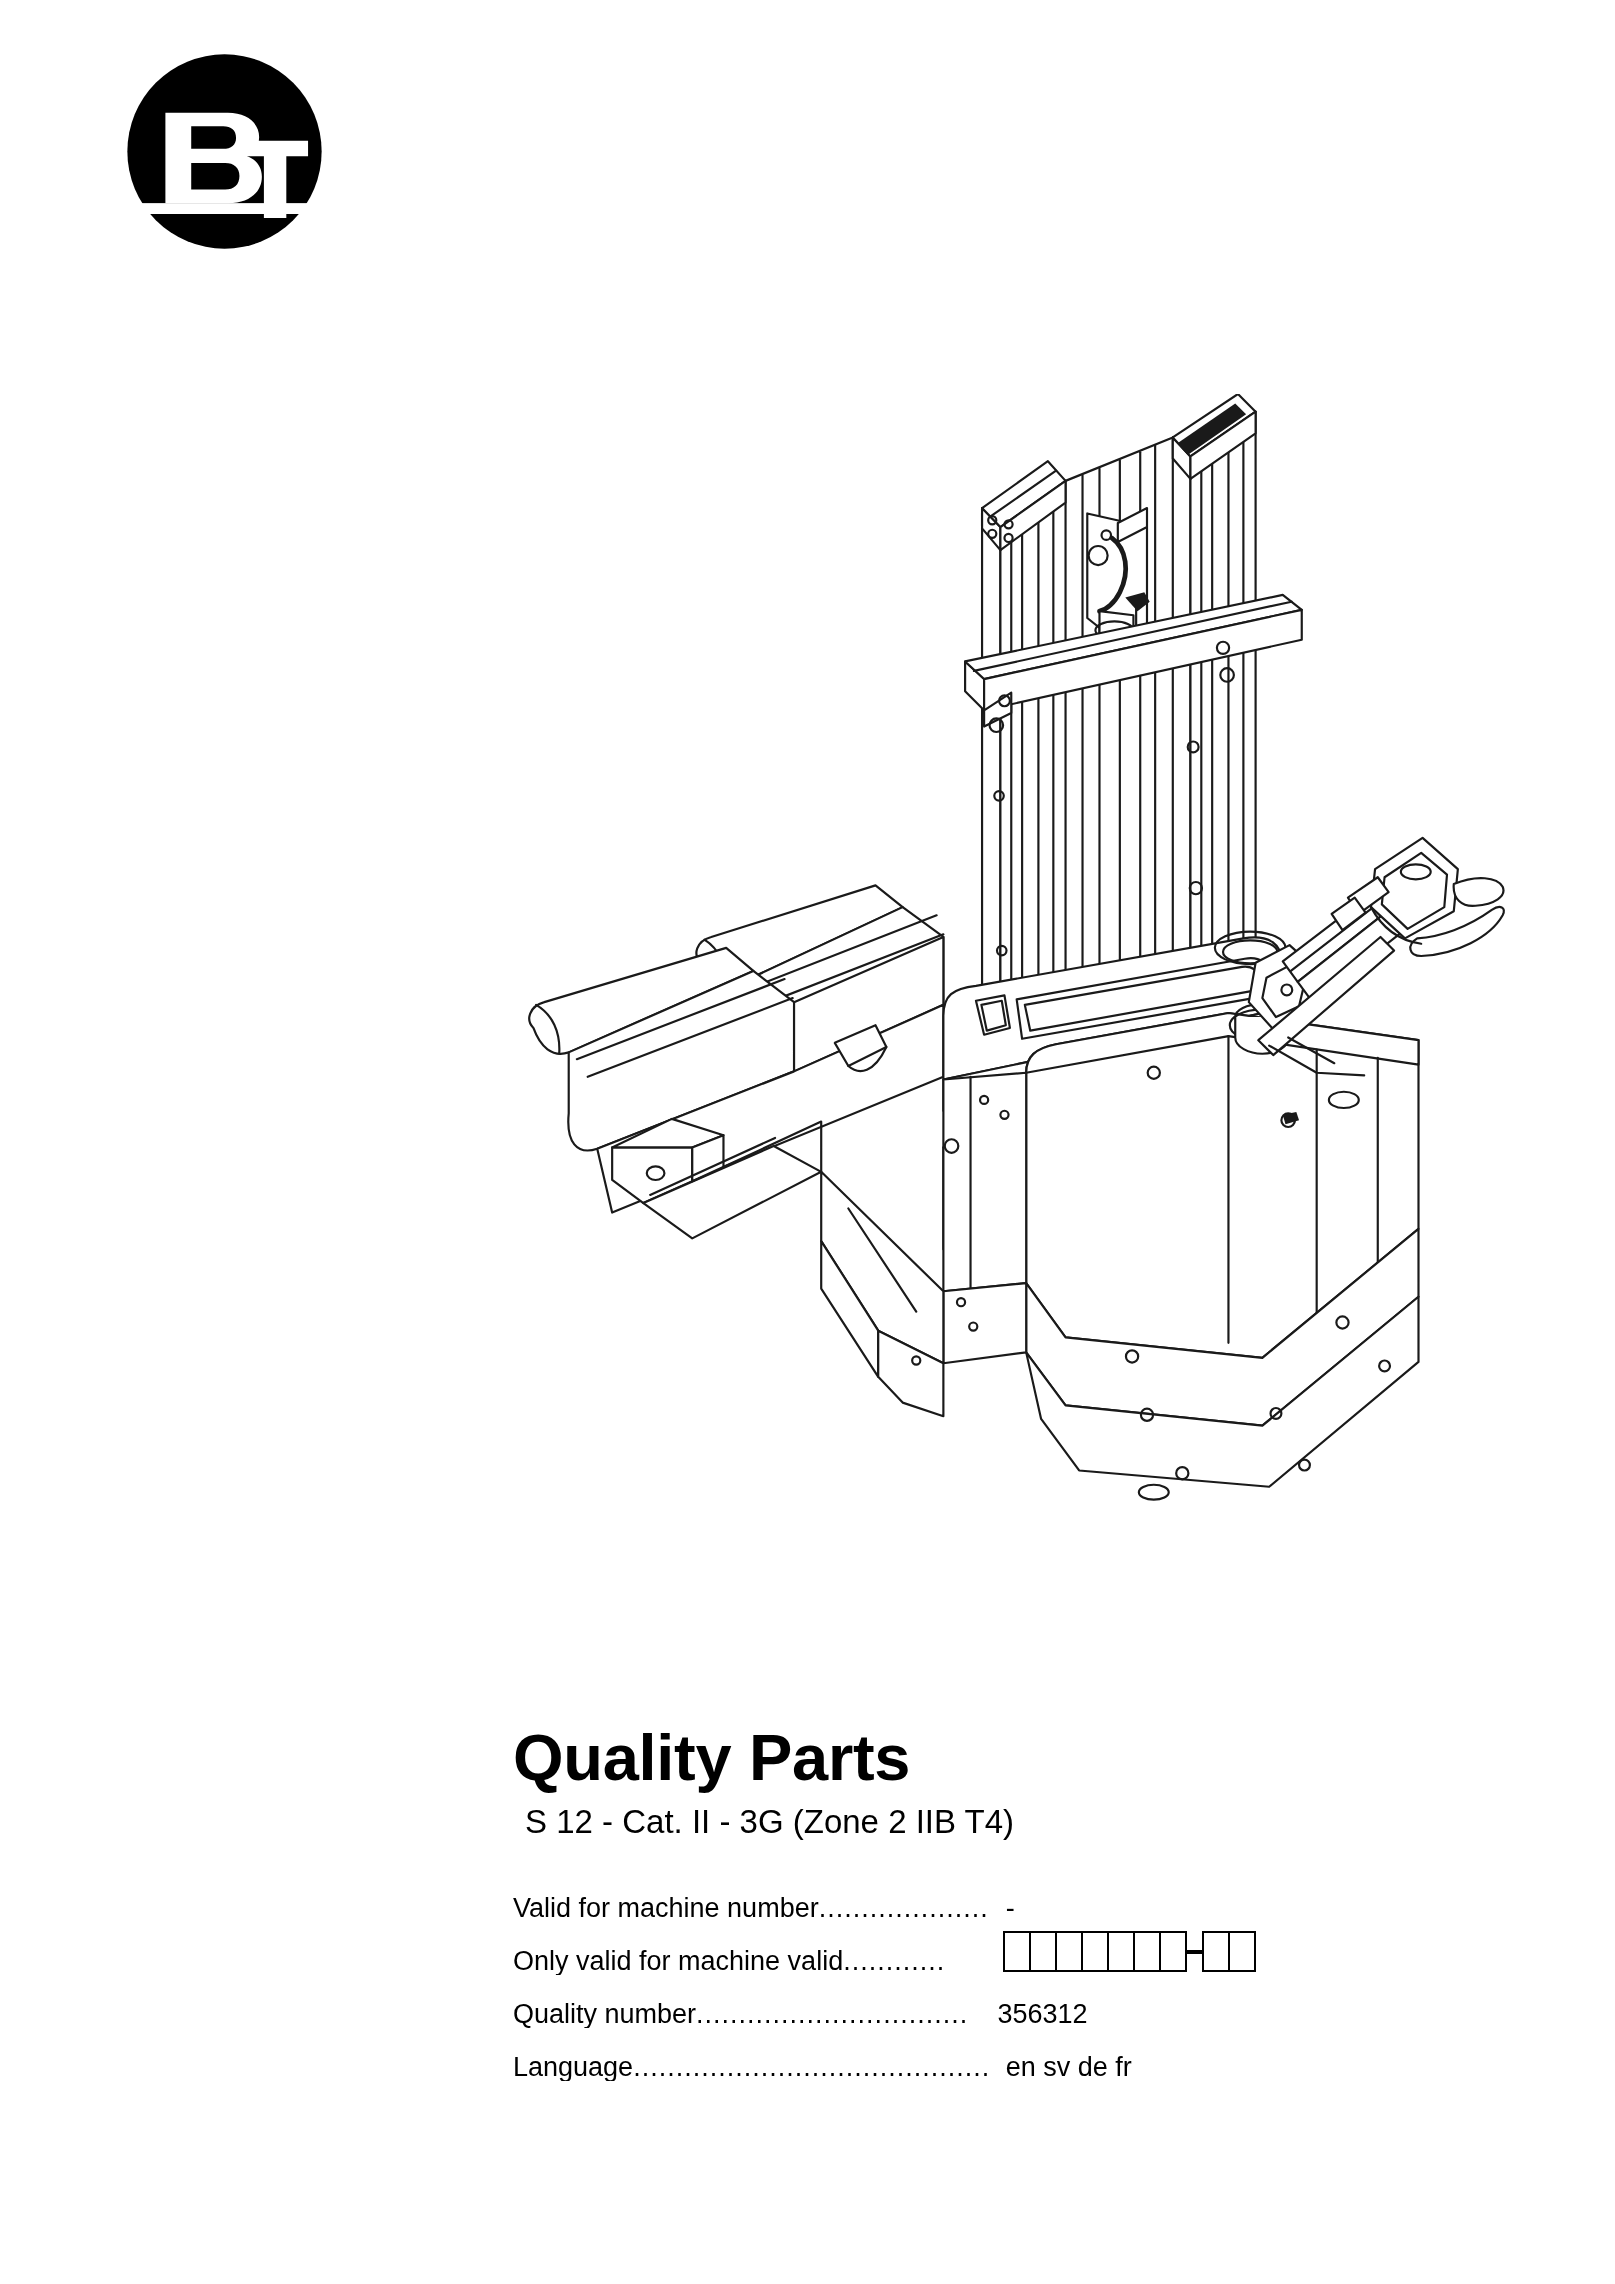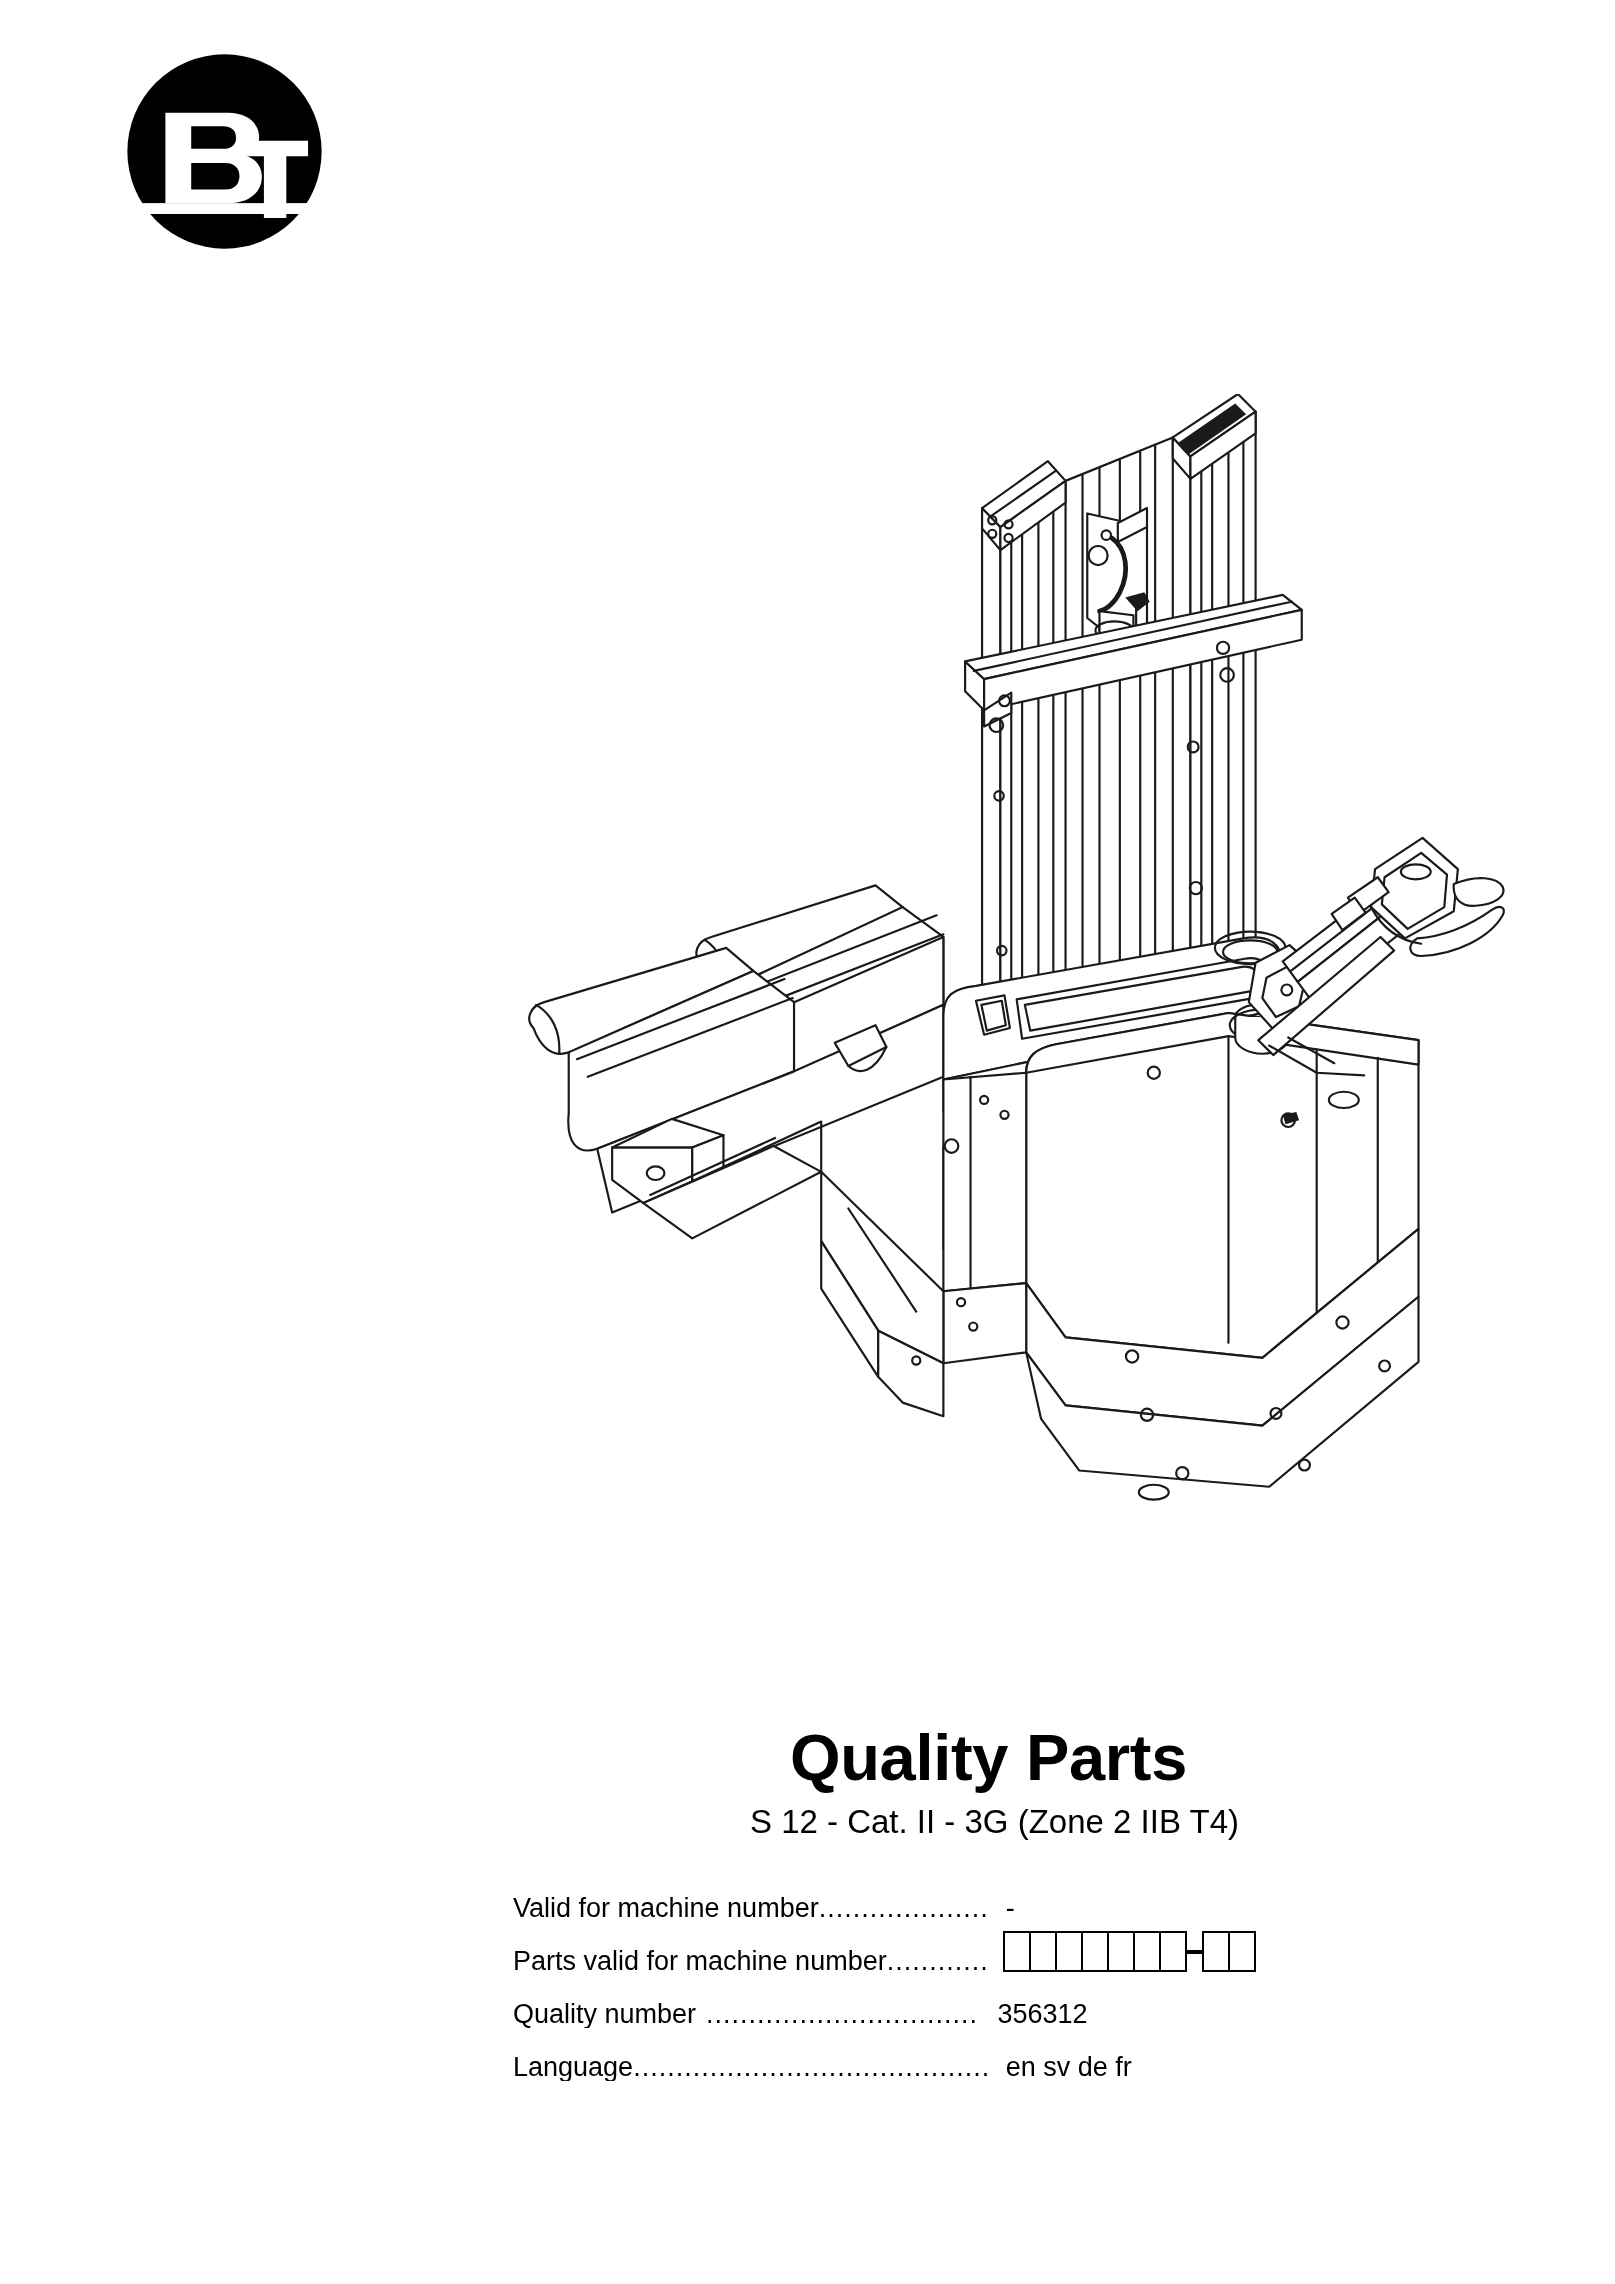--- a/index.html
+++ b/index.html
@@ -38,21 +38,20 @@
     height: 1181px;
   }
   #machine-svg { display: block; width: 100%; height: 100%; }
 
   
   #doc-text {
     position: absolute;
     left: 513px;
     top: 1725px;
     width: 951px;
-    text-align: center;
   }
   #doc-title {
     font-size: 65px;
     font-weight: bold;
     letter-spacing: -0.3px;
     line-height: 1.0;
     margin: 0 0 4.1px 0;
     white-space: nowrap;
   }
   #doc-subtitle {
@@ -371,21 +370,21 @@
       <div class="spec-row">
         <div class="spec-label">
           <span class="lbl-text">Valid for machine number</span>
           <span class="leader">.....................</span>
         </div>
         <div class="spec-value pad-more">-</div>
       </div>
 
       <div class="spec-row">
         <div class="spec-label">
-          <span class="lbl-text">Parts valid for machine number</span>
+          <span class="lbl-text">Only valid for machine valid</span>
           <span class="leader">............</span>
         </div>
         <div class="spec-value">
           <div id="mn-boxes">
             <div class="mn-group" id="mn-group-1">
                 <div class="mn-cell"></div>
                 <div class="mn-cell"></div>
                 <div class="mn-cell"></div>
                 <div class="mn-cell"></div>
                 <div class="mn-cell"></div>

